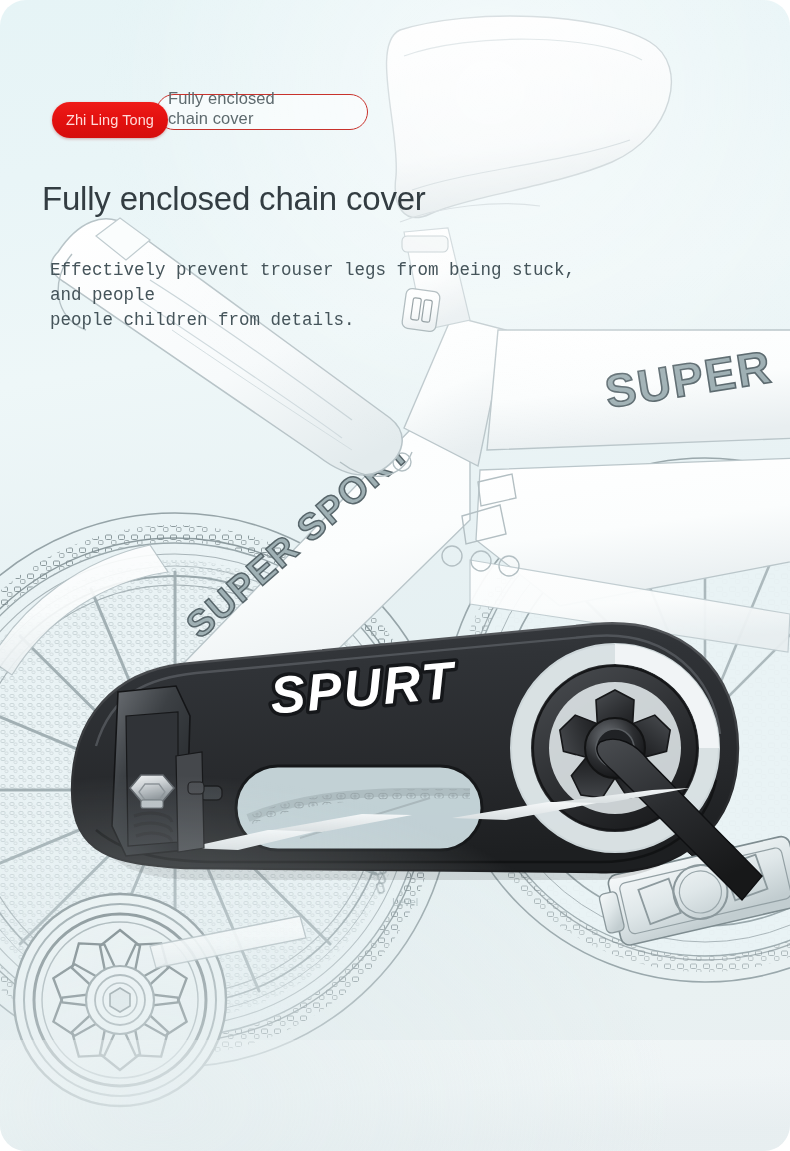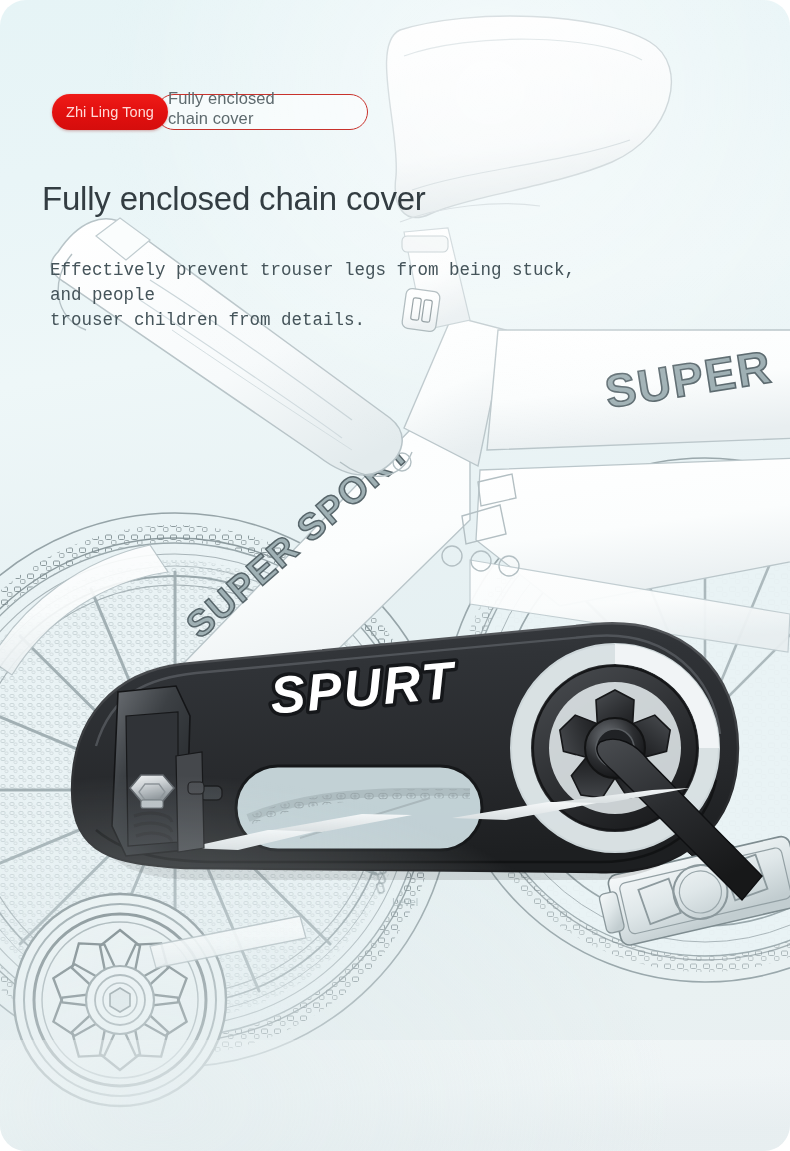--- a/index.html
+++ b/index.html
@@ -87,20 +87,21 @@
     min-width: 116px;
     height: 36px;
     border-radius: 18px;
     background: linear-gradient(180deg, #ef1b18 0%, #e2100f 52%, #d50d0c 100%);
     box-shadow: 0 1px 3px rgba(150,20,18,0.35);
     display: flex;
     align-items: center;
     justify-content: center;
     padding: 0 12px;
     box-sizing: border-box;
+    margin-top: 8px;
   }
   .badge-pill-text {
     color: #ffd9d7;
     font-size: 14.5px;
     line-height: 1;
     white-space: nowrap;
     letter-spacing: 0.1px;
   }
 
   
@@ -496,16 +497,16 @@
 chain cover</div>
     <div class="badge-pill">
       <span class="badge-pill-text">Zhi Ling Tong</span>
     </div>
   </div>
 
   <div id="headline">Fully enclosed chain cover</div>
 
   <div id="subcopy">
     <span class="ln">Effectively prevent trouser legs from being stuck, and people</span>
-    <span class="ln">trouser children from details.</span>
+    <span class="ln">people children from details.</span>
   </div>
 
 </div>
 
 </body></html>

